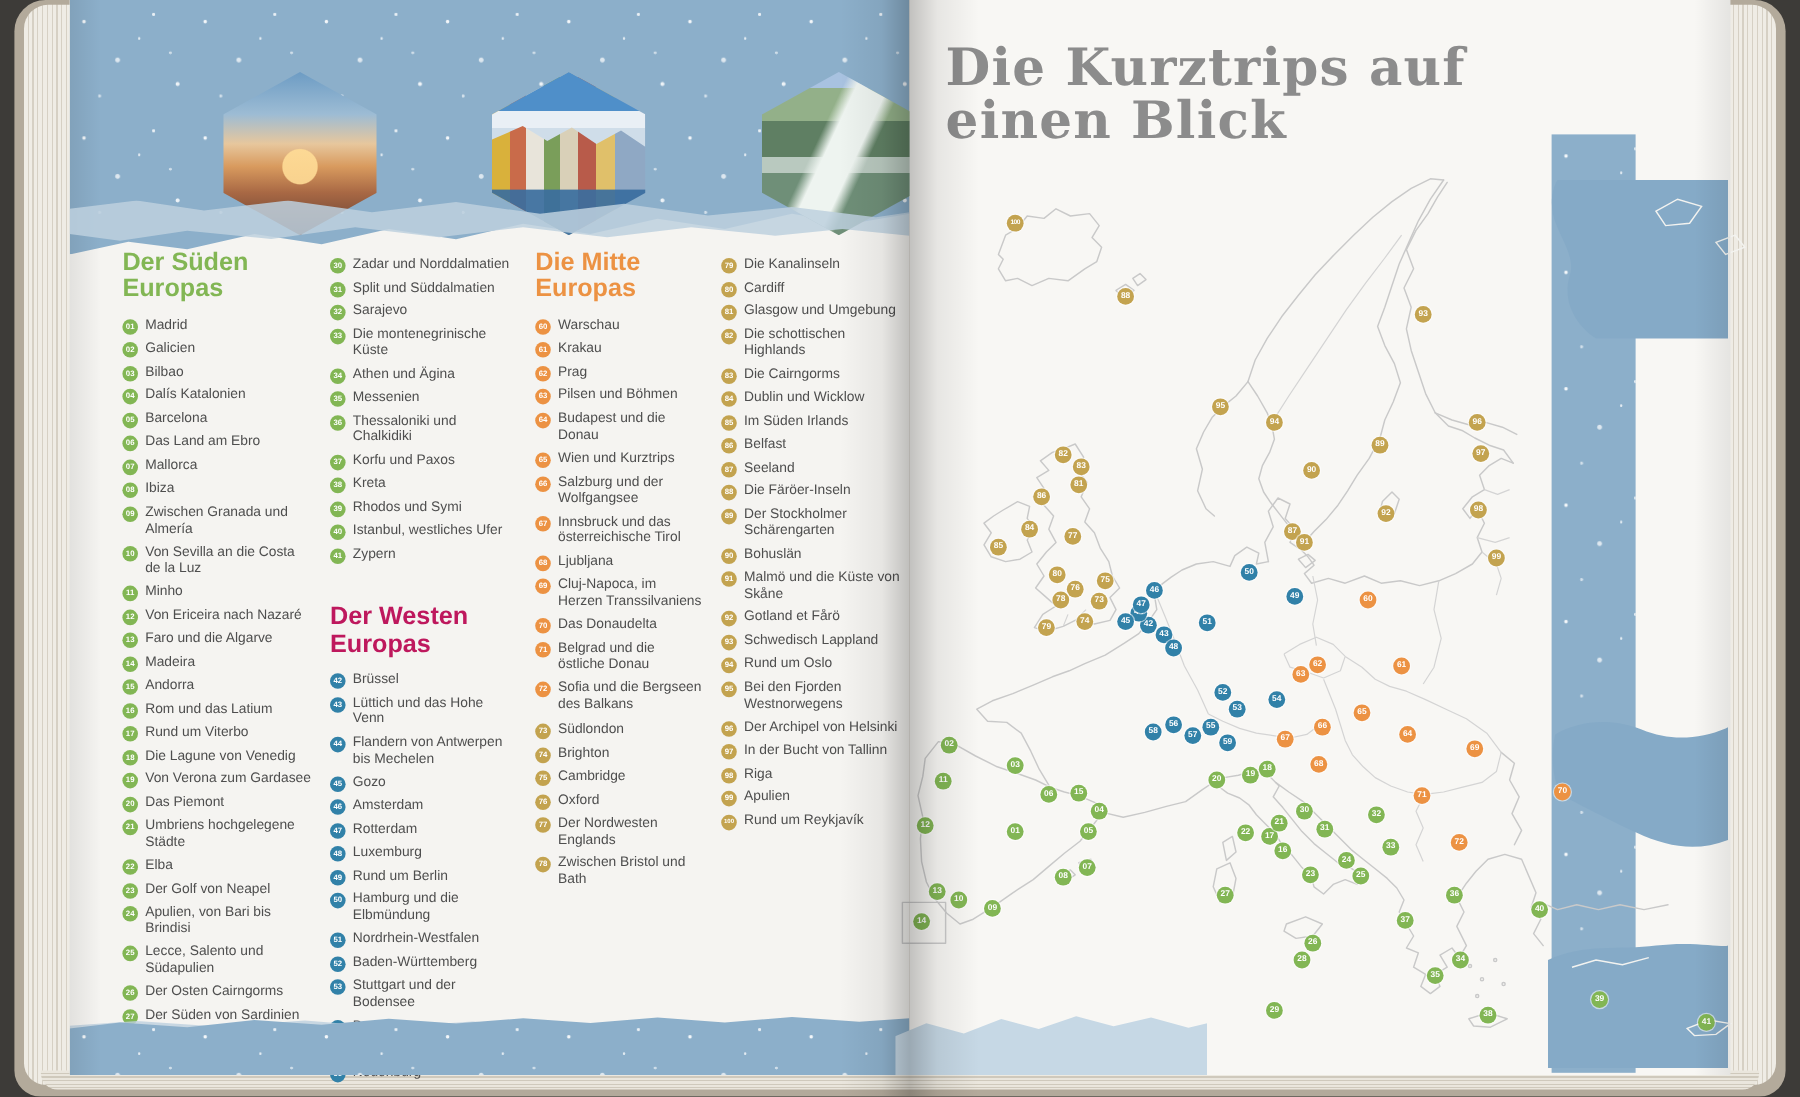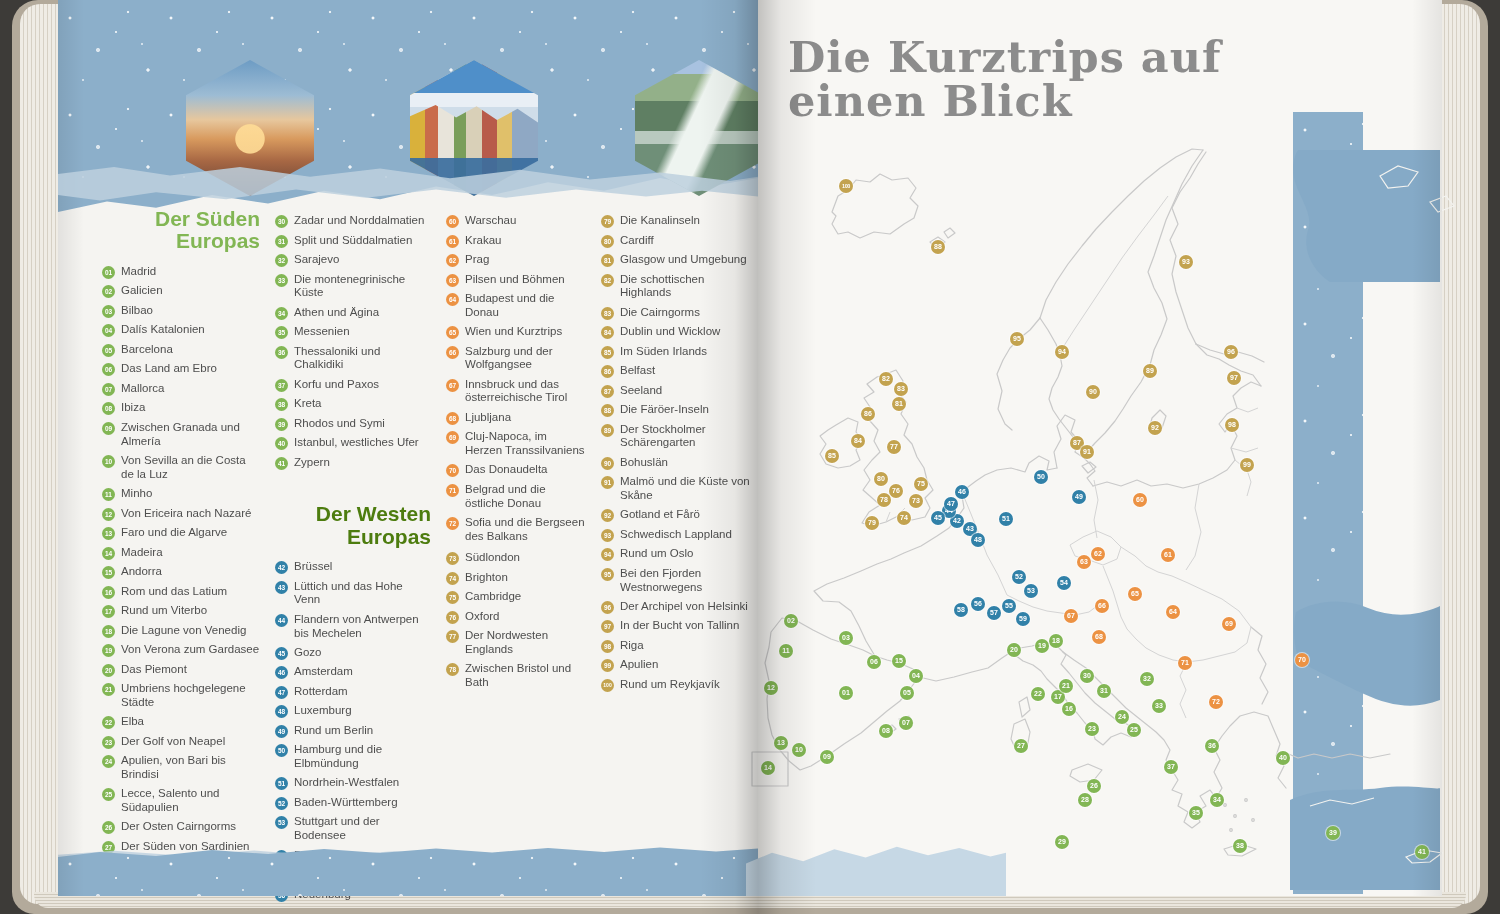--- a/index.html
+++ b/index.html
@@ -52,21 +52,21 @@
   #hex3{left:577px;background:
     linear-gradient(115deg, rgba(255,255,255,0) 38%, #eef4f0 44% 58%, rgba(255,255,255,0) 64%),
     linear-gradient(180deg,#a8c2e0 0 10%,#93b089 10% 30%,#5f7f63 30% 52%,#b9c9bf 52% 62%,#6f8f78 62% 100%);}
   
   #cols{position:absolute;left:44px;top:200px;display:flex;gap:15px;}
   .col{display:flex;flex-direction:column;}
   .col:nth-child(1){width:158px;}
   .col:nth-child(2){width:156px;}
   .col:nth-child(3){width:140px;}
   .col:nth-child(4){width:152px;}
-  .sec-heading{font-size:21px;line-height:1.07;font-weight:700;margin:26px 0 12px 0;text-align:right;}
+  .sec-heading{font-size:21px;line-height:1.07;font-weight:700;margin:26px 0 12px 0;}
   .col .sec-heading:first-child{margin-top:8px;}
   ul.items{list-style:none;margin:0 0 2px 0;padding:0;}
   .col > ul.items:first-child{margin-top:14px;}
   .item{display:flex;align-items:flex-start;margin:0 0 5.5px 0;}
   .badge{flex:0 0 13px;width:13px;height:13px;border-radius:50%;color:#fff;font-size:6.5px;font-weight:700;
     text-align:center;line-height:13.5px;margin-right:6px;margin-top:1px;letter-spacing:0;}
   .label{font-size:11.5px;line-height:1.2;color:#4e4e4e;}
   
   #title{position:absolute;left:30px;top:36px;width:440px;margin:0;
     font-family:"DejaVu Serif",serif;font-weight:700;font-size:43px;line-height:1.02;color:#8c8c8c;letter-spacing:1px;}
@@ -264,21 +264,21 @@
             </li>
             <li class="item">
               <span class="badge" style="background: rgb(130, 182, 84);">40</span>
               <span class="label">Istanbul, westliches Ufer</span>
             </li>
             <li class="item">
               <span class="badge" style="background: rgb(130, 182, 84);">41</span>
               <span class="label">Zypern</span>
             </li>
           </ul>
-          <h3 class="sec-heading" style="color: #4d7c0f;">Der Westen Europas</h3>
+          <h3 class="sec-heading" style="color: #be185d;">Der Westen Europas</h3>
           <ul class="items">
             <li class="item">
               <span class="badge" style="background: rgb(49, 129, 168);">42</span>
               <span class="label">Brüssel</span>
             </li>
             <li class="item">
               <span class="badge" style="background: rgb(49, 129, 168);">43</span>
               <span class="label">Lüttich und das Hohe Venn</span>
             </li>
             <li class="item">
@@ -329,20 +329,21 @@
               <span class="badge" style="background: rgb(49, 129, 168);">55</span>
               <span class="label">Luzern</span>
             </li>
             <li class="item">
               <span class="badge" style="background: rgb(49, 129, 168);">56</span>
               <span class="label">Neuenburg</span>
             </li>
           </ul>
         </div>
         <div class="col">
+          <h3 class="sec-heading" style="color: rgb(236, 146, 67);">Die Mitte Europas</h3>
           <ul class="items">
             <li class="item">
               <span class="badge" style="background: rgb(236, 146, 67);">60</span>
               <span class="label">Warschau</span>
             </li>
             <li class="item">
               <span class="badge" style="background: rgb(236, 146, 67);">61</span>
               <span class="label">Krakau</span>
             </li>
             <li class="item">

